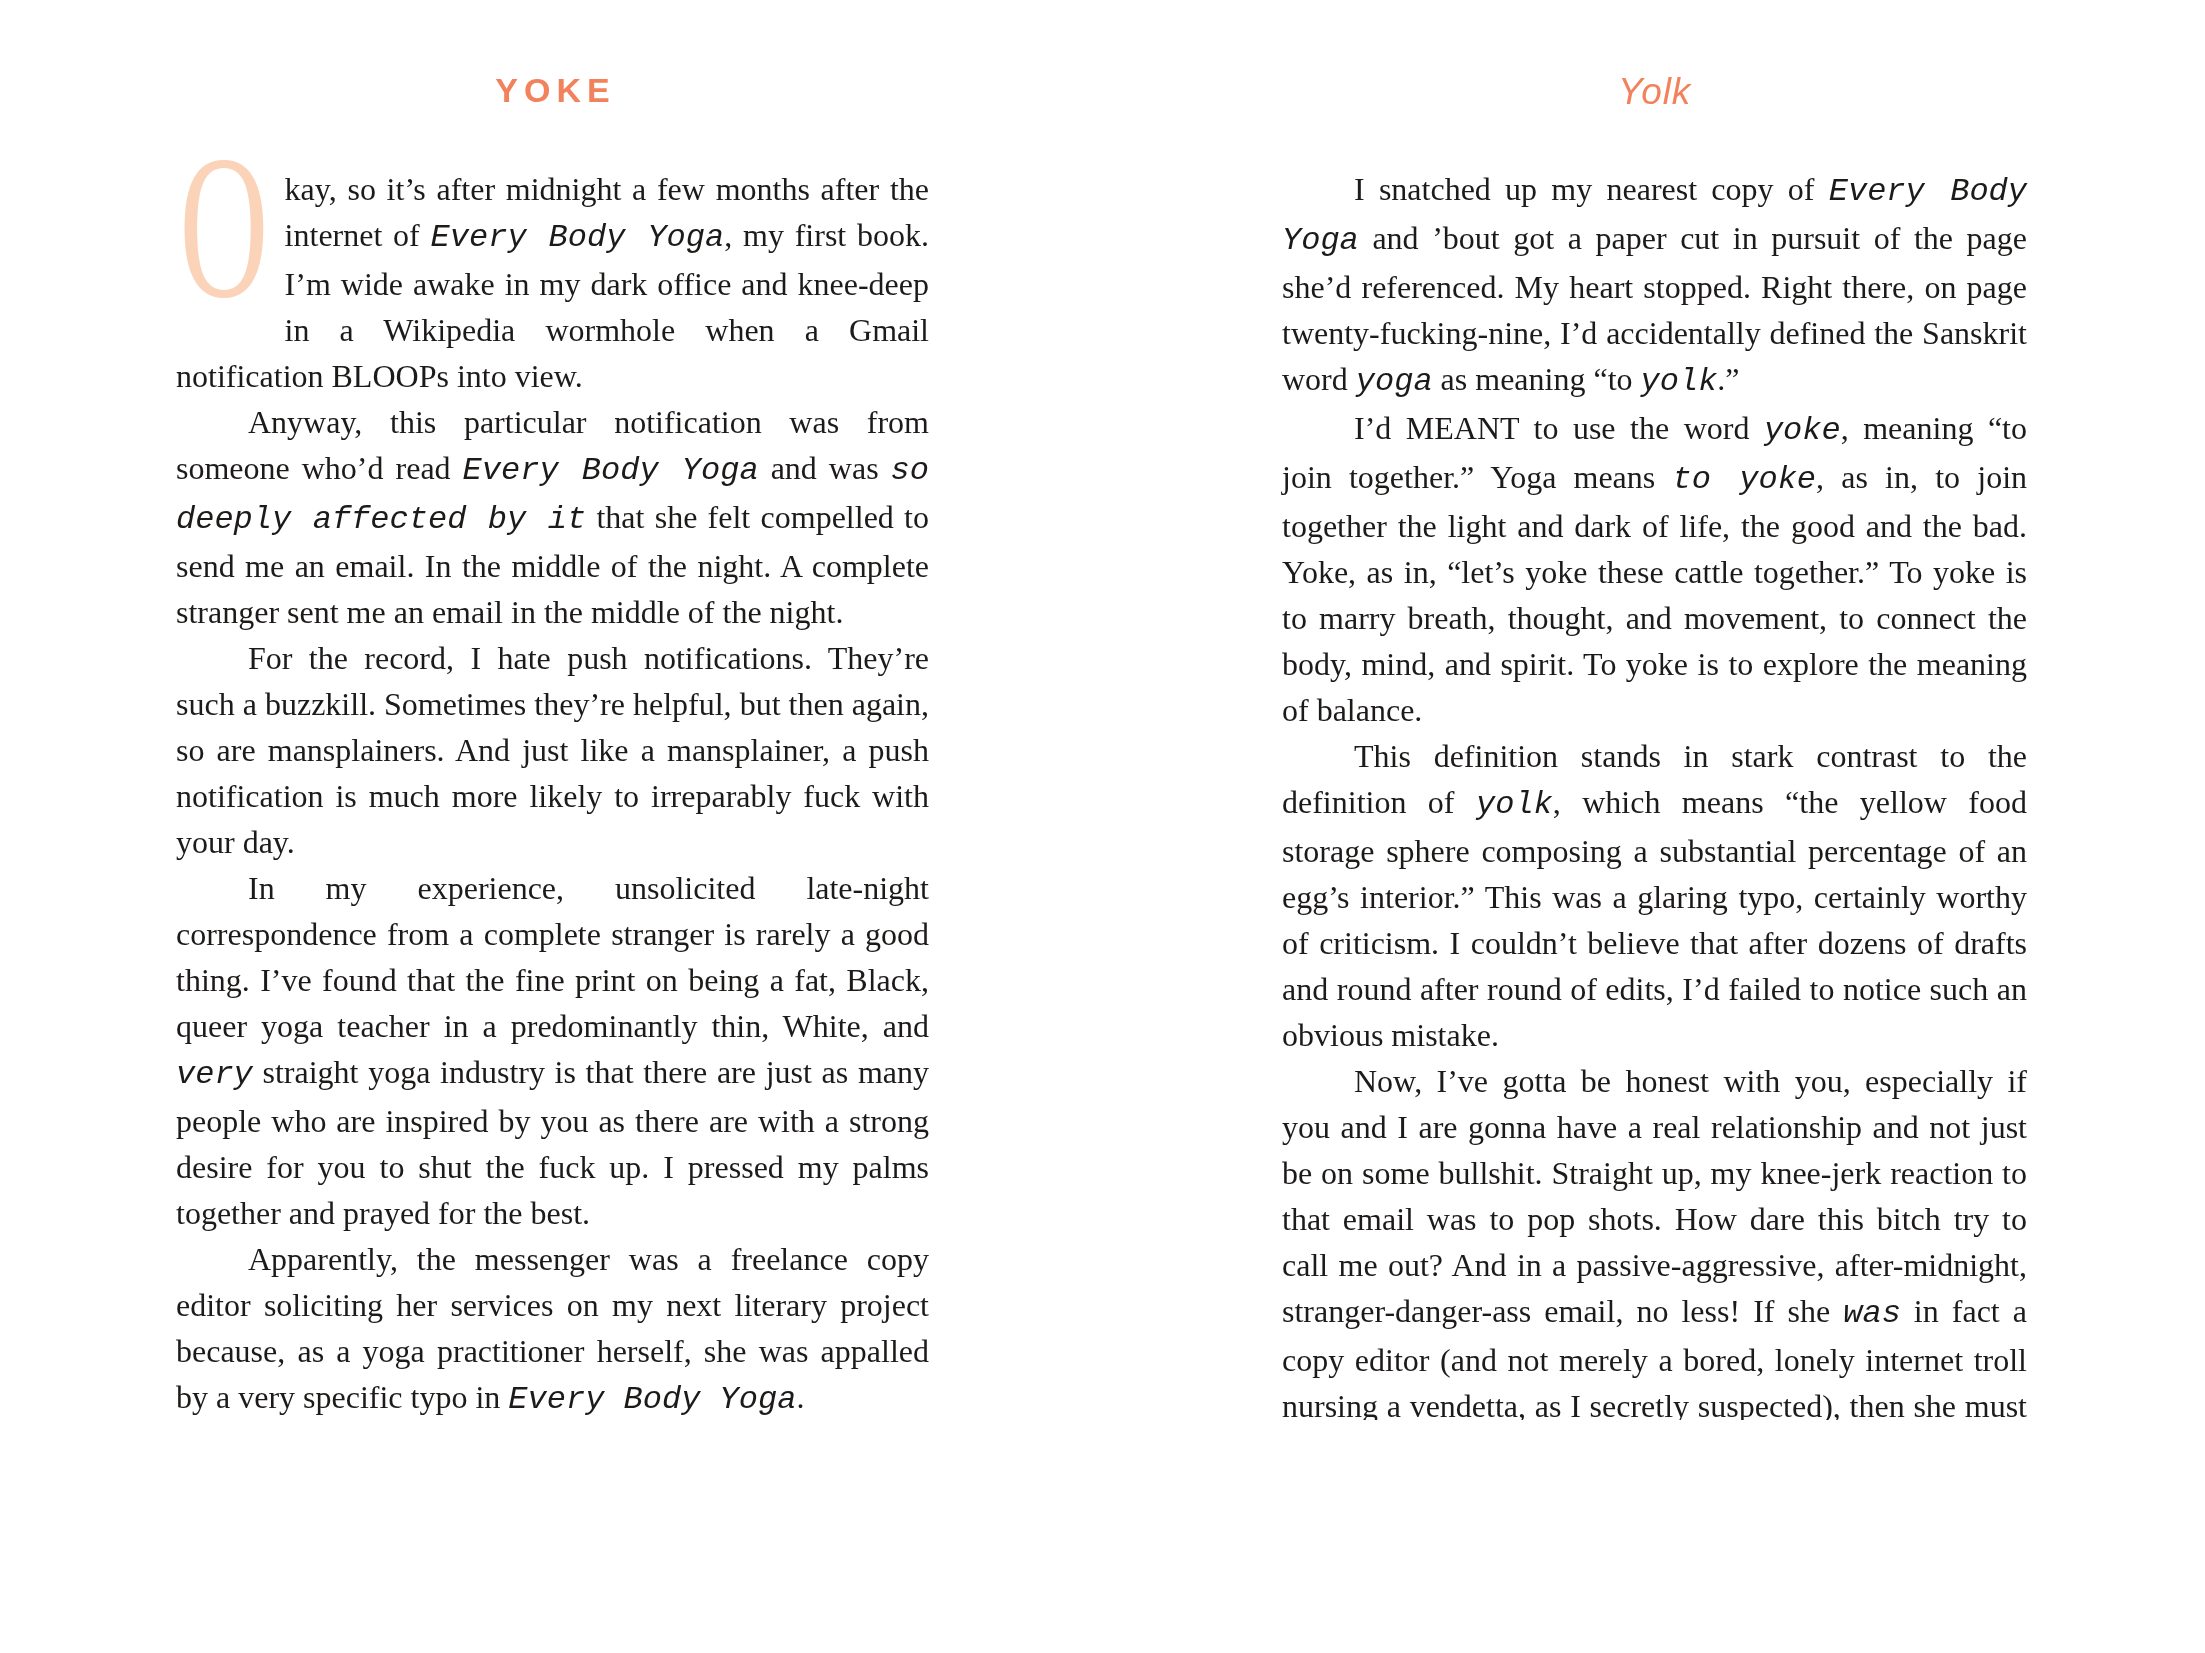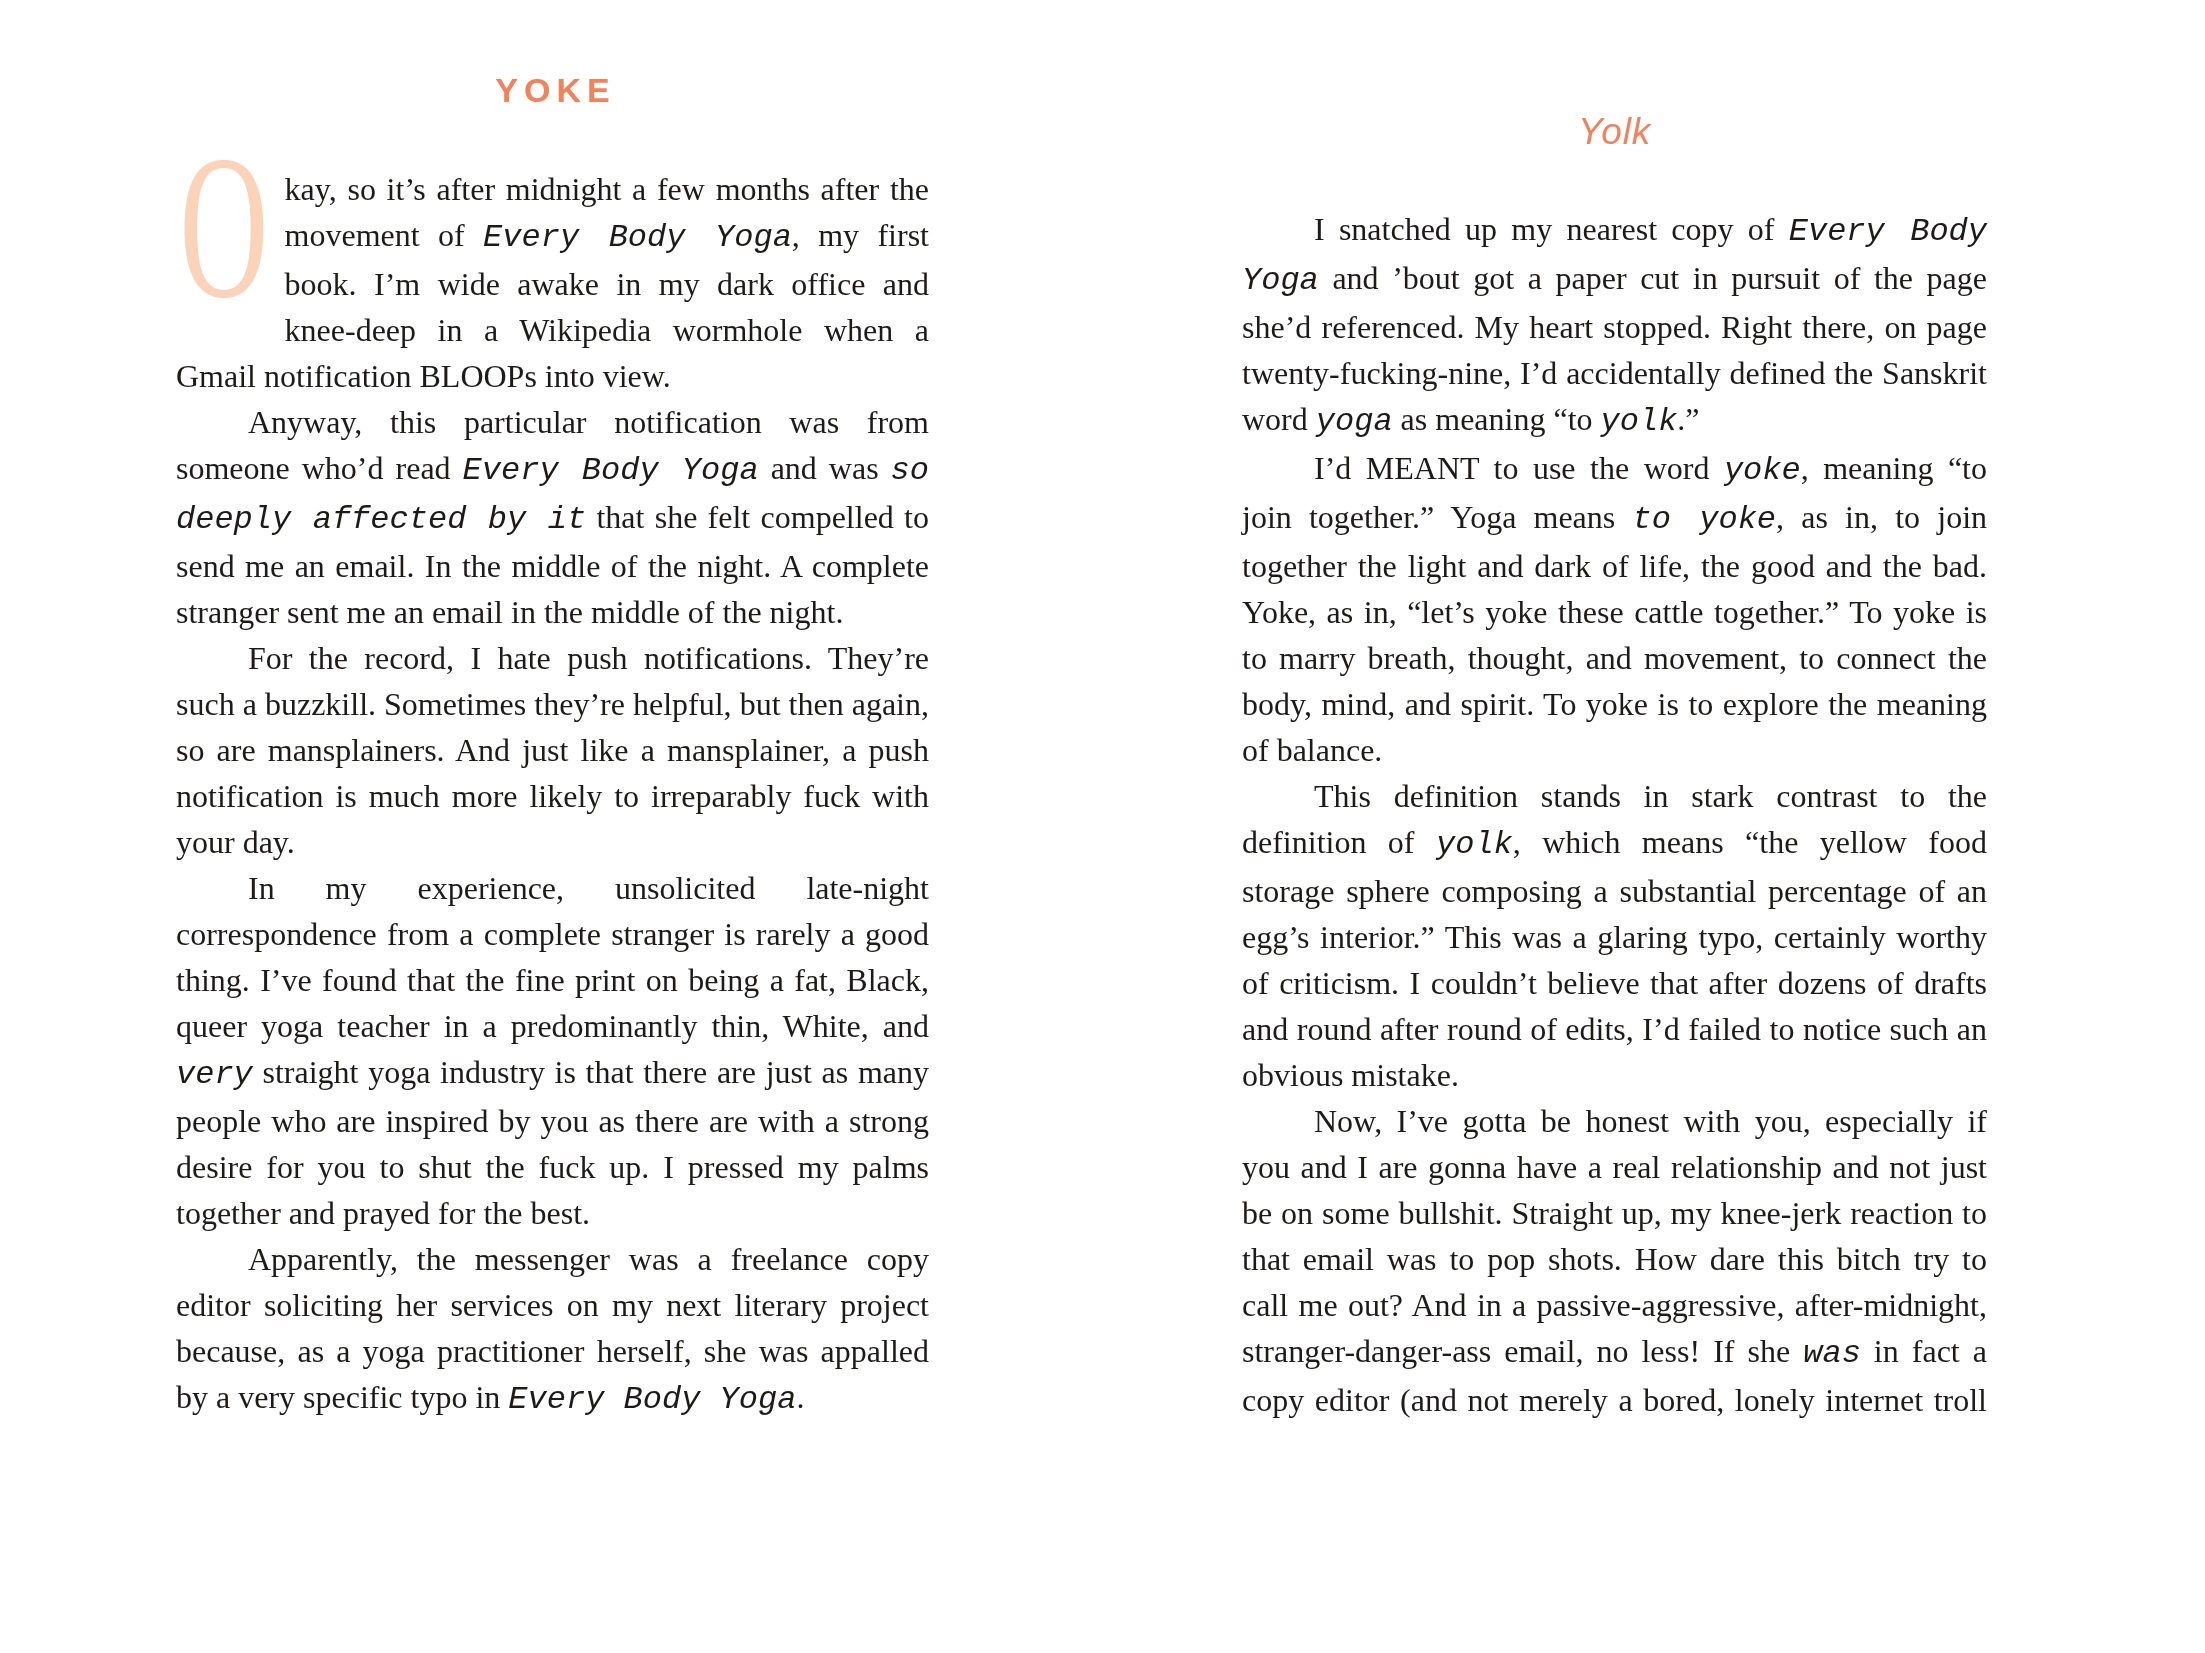--- a/index.html
+++ b/index.html
@@ -15,21 +15,21 @@
     font-family: "Liberation Serif", serif;
     color: #1d1b1a;
     overflow: hidden;
   }
   .column {
     position: absolute;
     top: 0;
     height: 100%;
   }
   .col-left  { left: 176px;  width: 753px; }
-  .col-right { left: 1242px; width: 745px; margin-top: 40px; }
+  .col-right { left: 1282px; width: 745px; }
 
   .running-head {
     position: absolute;
     top: 71px;
     left: 0;
     right: 0;
     text-align: center;
     font-family: "Liberation Sans", sans-serif;
     color: #f2825c;
   }
@@ -91,21 +91,21 @@
 </head>
 <body>
 
 <div class="spread">
 
   <section class="column col-left">
     <div class="running-head head-left">YOKE</div>
     <div class="text-block">
         <p class="para"><span class="dropcap">
             <span>O</span>
-          </span><span>kay, so it’s after midnight a few months after the movement of </span><span class="it">Every Body Yoga</span><span>, my first book. I’m wide awake in my dark office and knee-deep in a Wikipedia wormhole when a Gmail notification BLOOPs into view.</span></p>
+          </span><span>kay, so it’s after midnight a few months after the internet of </span><span class="it">Every Body Yoga</span><span>, my first book. I’m wide awake in my dark office and knee-deep in a Wikipedia wormhole when a Gmail notification BLOOPs into view.</span></p>
         <p class="para indent"><span>Anyway, this particular notification was from someone who’d read </span><span class="it">Every Body Yoga</span><span> and was </span><span class="it">so deeply affected by it</span><span> that she felt compelled to send me an email. In the middle of the night. A complete stranger sent me an email in the middle of the night.</span></p>
         <p class="para indent"><span>For the record, I hate push notifications. They’re such a buzzkill. Sometimes they’re helpful, but then again, so are mansplainers. And just like a mansplainer, a push notification is much more likely to irreparably fuck with your day.</span></p>
         <p class="para indent"><span>In my experience, unsolicited late-night correspondence from a complete stranger is rarely a good thing. I’ve found that the fine print on being a fat, Black, queer yoga teacher in a predominantly thin, White, and </span><span class="it">very</span><span> straight yoga industry is that there are just as many people who are inspired by you as there are with a strong desire for you to shut the fuck up. I pressed my palms together and prayed for the best.</span></p>
         <p class="para indent"><span>Apparently, the messenger was a freelance copy editor soliciting her services on my next literary project because, as a yoga practitioner herself, she was appalled by a very specific typo in </span><span class="it">Every Body Yoga</span><span>.</span></p>
       </div>
     <div class="folio">4</div>
   </section>
 
   <section class="column col-right">
     <div class="running-head head-right">Yolk</div>

